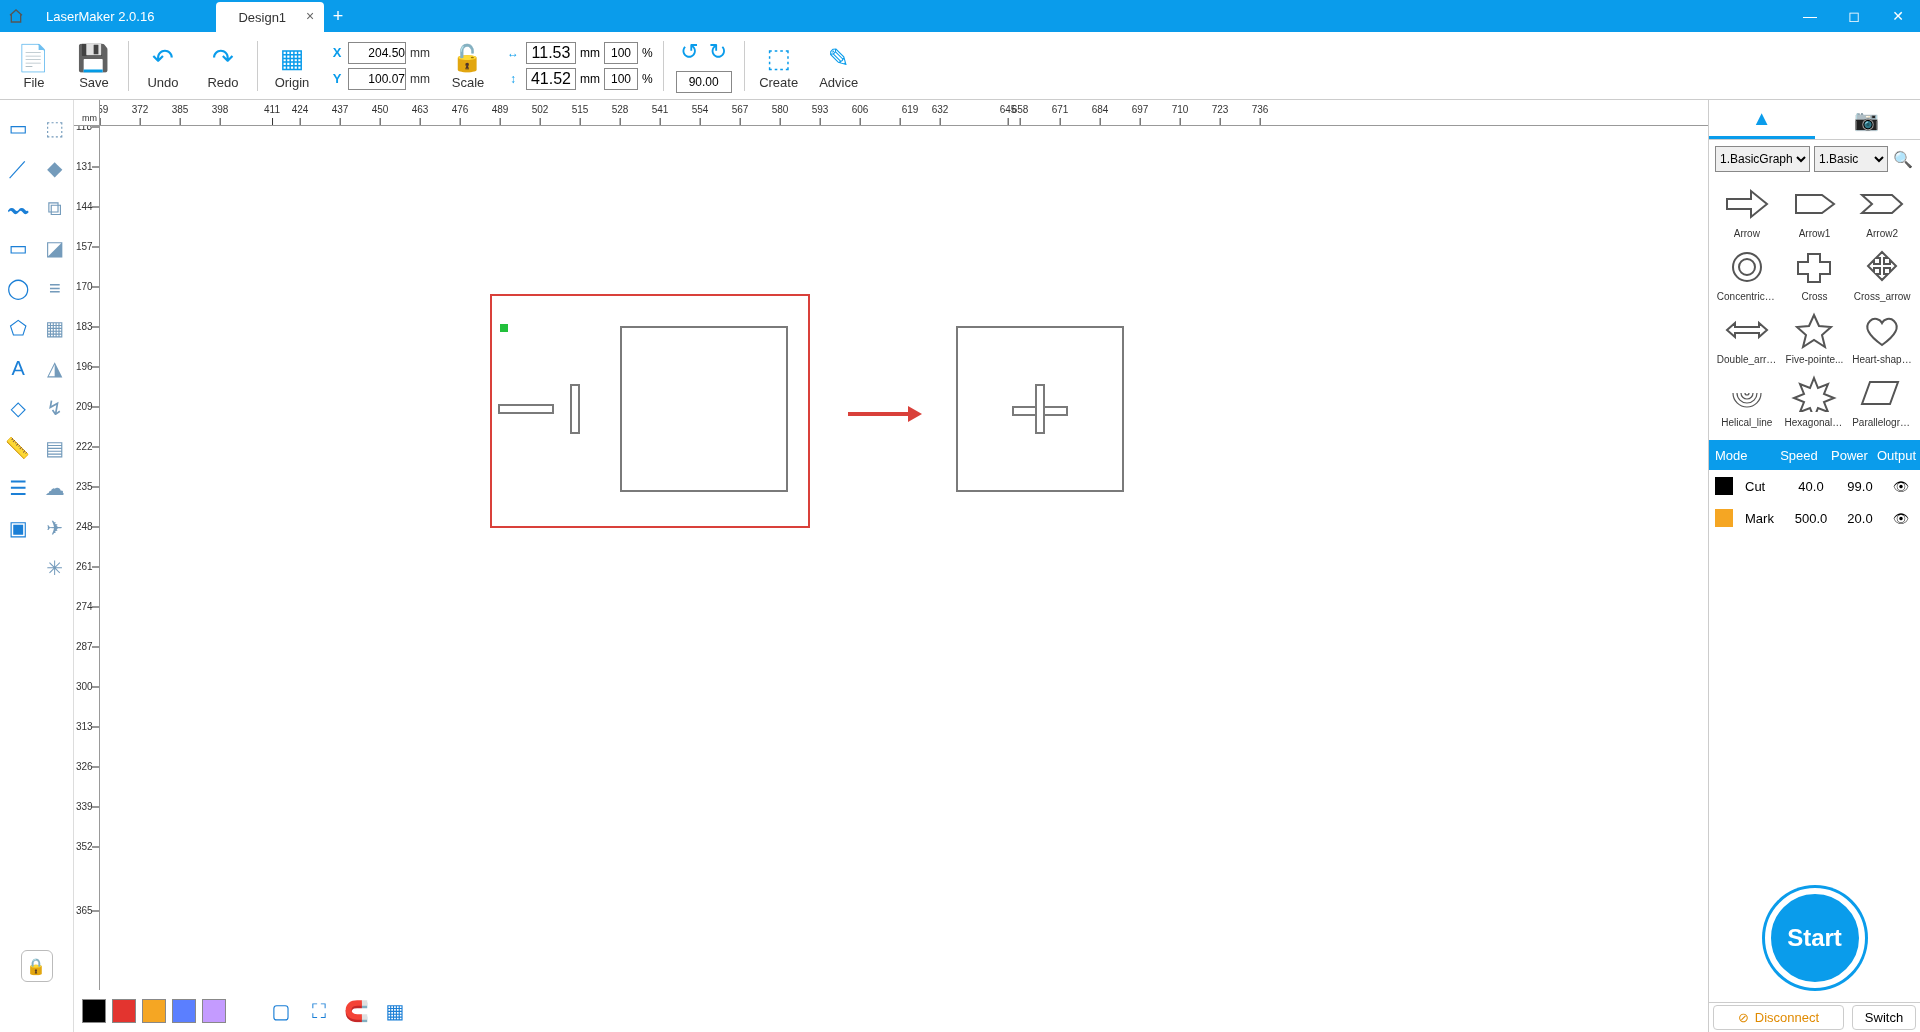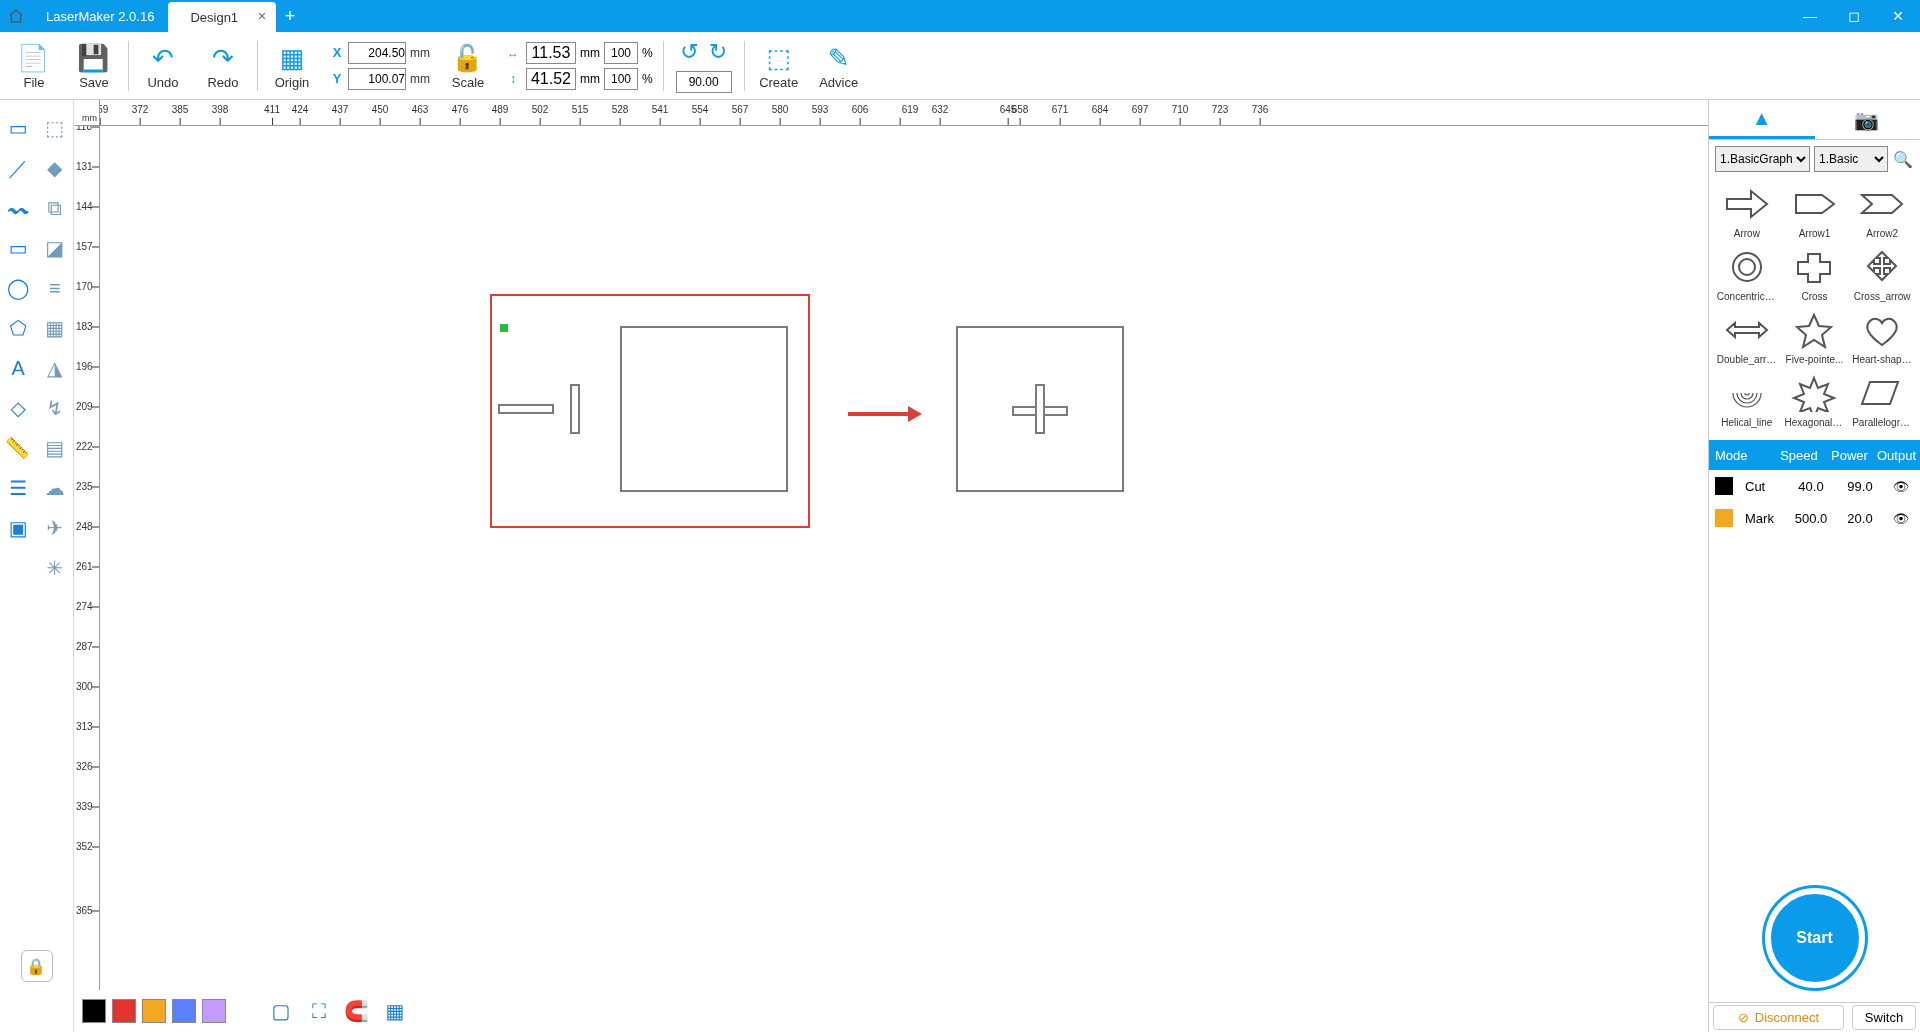--- a/index.html
+++ b/index.html
@@ -4,21 +4,21 @@
 <style>
 * { margin: 0; padding: 0; box-sizing: border-box; font-family: "Segoe UI", Arial, sans-serif; }
 html, body { width: 100%; height: 100%; overflow: hidden; background: #fff; }
 
 
 #titlebar {
   height: 32px; background: #0a9ceb; color: #fff; display: flex; align-items: stretch;
 }
 #titlebar .home { width: 32px; display:flex; align-items:center; justify-content:center; }
 #titlebar .appname { padding: 0 14px; display:flex; align-items:center; font-size:13px; }
-#titlebar .tabs { display:flex; align-items:flex-end; }
+#titlebar .tabs { display:flex; align-items:flex-end;margin-left:48px; }
 #titlebar .tab {
   background:#fff; color:#333; height:30px; margin-top:2px; padding:0 38px 0 22px;
   display:flex; align-items:center; font-size:13px; position:relative;
   border-top-left-radius:4px; border-top-right-radius:4px;
 }
 #titlebar .tab .close { position:absolute; right:10px; top:6px; font-size:14px; color:#666; }
 #titlebar .newtab { width:28px; display:flex; align-items:center; justify-content:center; font-size:18px; }
 #titlebar .spacer { flex:1; }
 #titlebar .winbtn { width:44px; display:flex; align-items:center; justify-content:center; font-size:14px; }
 
@@ -112,21 +112,21 @@
 
 #layers-head { display:flex; background:#0a9ceb; color:#fff; font-size:13px; height:30px; align-items:center; margin-top:8px; }
 #layers-head > div { padding:0 6px; }
 #layers-body .lrow { display:flex; align-items:center; height:32px; font-size:13px; }
 .lrow .sw2 { width:18px; height:18px; margin:0 6px; }
 .lrow > div { padding:0 6px; }
 .col-mode { width:64px; } .col-speed{ width:52px; text-align:center;} .col-power{width:46px; text-align:center;} .col-out{width:36px; text-align:center;}
 
 #rightpanel .flexfill { flex:1; }
 #startbtn { width:100px; height:100px; border-radius:50%; background:#0a9ceb; color:#fff;
-  font-size:16px; font-weight:bold; display:flex; align-items:center; justify-content:center;
+  font-size:24px; font-weight:bold; display:flex; align-items:center; justify-content:center;
   margin:14px auto; border:6px solid #fff; box-shadow:0 0 0 3px #0a9ceb; cursor:pointer; }
 
 #connrow { display:flex; height:30px; border-top:1px solid #ccc; }
 #connrow .disc { flex:1; display:flex; align-items:center; justify-content:center; gap:6px;
   color:#e08a00; font-size:13px; border:1px solid #ccc; border-radius:4px; margin:2px 4px; }
 #connrow .switch { width:64px; display:flex; align-items:center; justify-content:center; font-size:13px;
   border:1px solid #ccc; border-radius:4px; margin:2px 4px; }
 
 svg { stroke:#555; fill:none; stroke-width:2; }
 </style>

